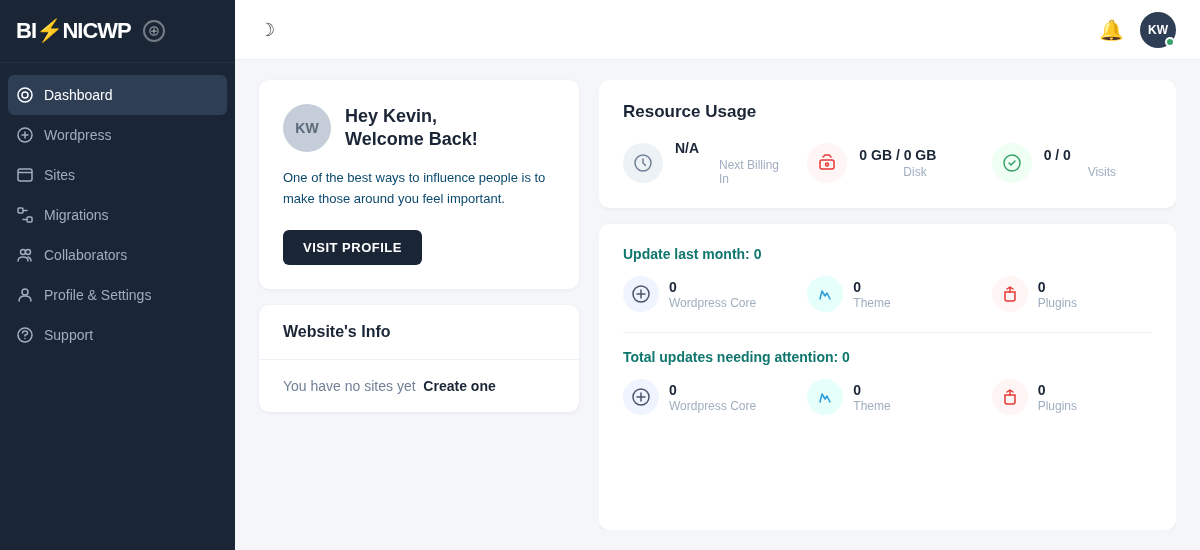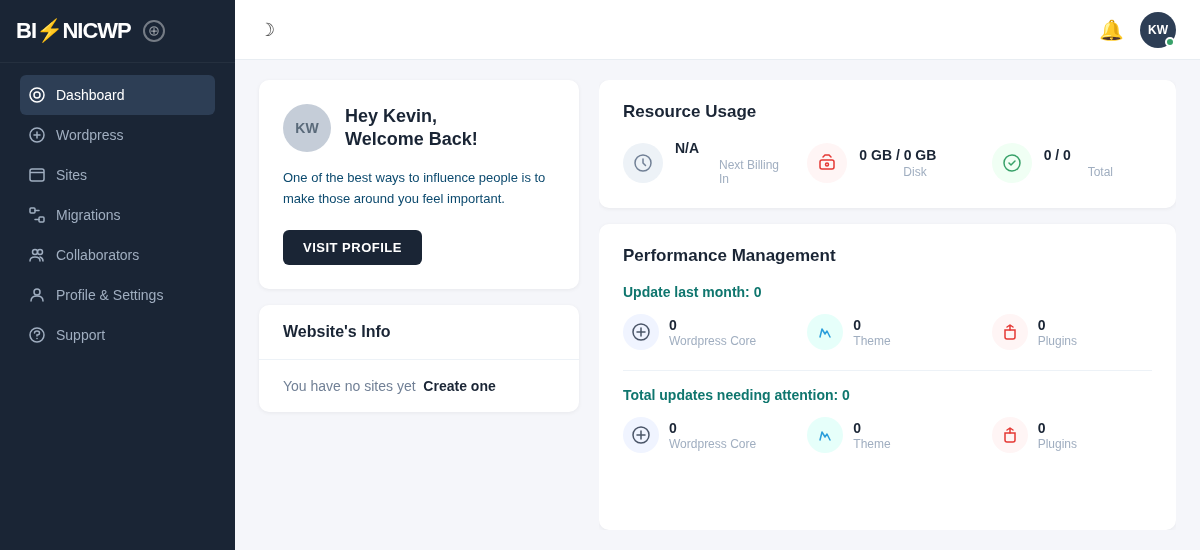--- a/index.html
+++ b/index.html
@@ -5,21 +5,21 @@
     * { margin: 0; padding: 0; box-sizing: border-box; }
     body { font-family: -apple-system, BlinkMacSystemFont, 'Segoe UI', sans-serif; background: #f5f6fa; display: flex; width: 1200px; height: 550px; overflow: hidden; }
 
     
     .sidebar { width: 235px; background: #1a2535; min-height: 550px; display: flex; flex-direction: column; padding: 0; flex-shrink: 0; }
     .sidebar-logo { padding: 18px 16px; display: flex; align-items: center; gap: 8px; border-bottom: 1px solid rgba(255,255,255,0.05); }
     .logo-text { color: white; font-size: 22px; font-weight: 800; letter-spacing: -1px; }
     .logo-bolt { color: #e53935; }
     .logo-icon { width: 22px; height: 22px; border: 2px solid rgba(255,255,255,0.4); border-radius: 50%; display: flex; align-items: center; justify-content: center; margin-left: 4px; }
     .logo-icon svg { width: 10px; height: 10px; }
-    .sidebar-nav { padding: 12px 12px; flex: 1; }
+    .sidebar-nav { padding: 12px 0; flex: 1; }
     .nav-item { display: flex; align-items: center; gap: 10px; padding: 11px 16px; cursor: pointer; color: #a0aec0; font-size: 14px; font-weight: 500; transition: background 0.15s; }
     .nav-item.active { background: #2d3e55; color: white; border-radius: 6px; margin: 0 8px; padding: 11px 8px; }
     .nav-item .nav-icon { width: 18px; height: 18px; flex-shrink: 0; display: flex; align-items: center; justify-content: center; }
 
     
     .main { flex: 1; display: flex; flex-direction: column; background: #f5f6fa; overflow: hidden; }
 
     
     .topbar { background: white; height: 60px; display: flex; align-items: center; justify-content: space-between; padding: 0 24px; border-bottom: 1px solid #e8edf2; flex-shrink: 0; }
     .topbar-left { display: flex; align-items: center; }
@@ -263,29 +263,28 @@
 
           <div class="resource-item">
             <div class="resource-icon icon-green">
               <svg width="20" height="20" viewBox="0 0 20 20" fill="none">
                   <circle cx="10" cy="10" r="8" stroke="#38a169" stroke-width="1.5"></circle>
                   <path d="M7 10l2 2 4-4" stroke="#38a169" stroke-width="1.5" stroke-linecap="round" stroke-linejoin="round"></path>
                 </svg>
             </div>
             <div class="resource-info">
               <div class="value">0 / 0</div>
-              <div class="label">Total</div>
+              <div class="label">Visits</div>
             </div>
           </div>
 
         </div>
       </div>
 
       <div class="perf-card">
-        <h3 class="section-title">Performance Management</h3>
 
         <div class="update-section">
           <div class="update-label">Update last month: 0</div>
           <div class="update-grid">
 
             <div class="update-item">
               <div class="update-icon icon-wp">
                 <svg width="18" height="18" viewBox="0 0 18 18" fill="none">
                     <circle cx="9" cy="9" r="8" stroke="#4a5568" stroke-width="1.5"></circle>
                     <path d="M5 9h8M9 5v8" stroke="#4a5568" stroke-width="1.5" stroke-linecap="round"></path>

